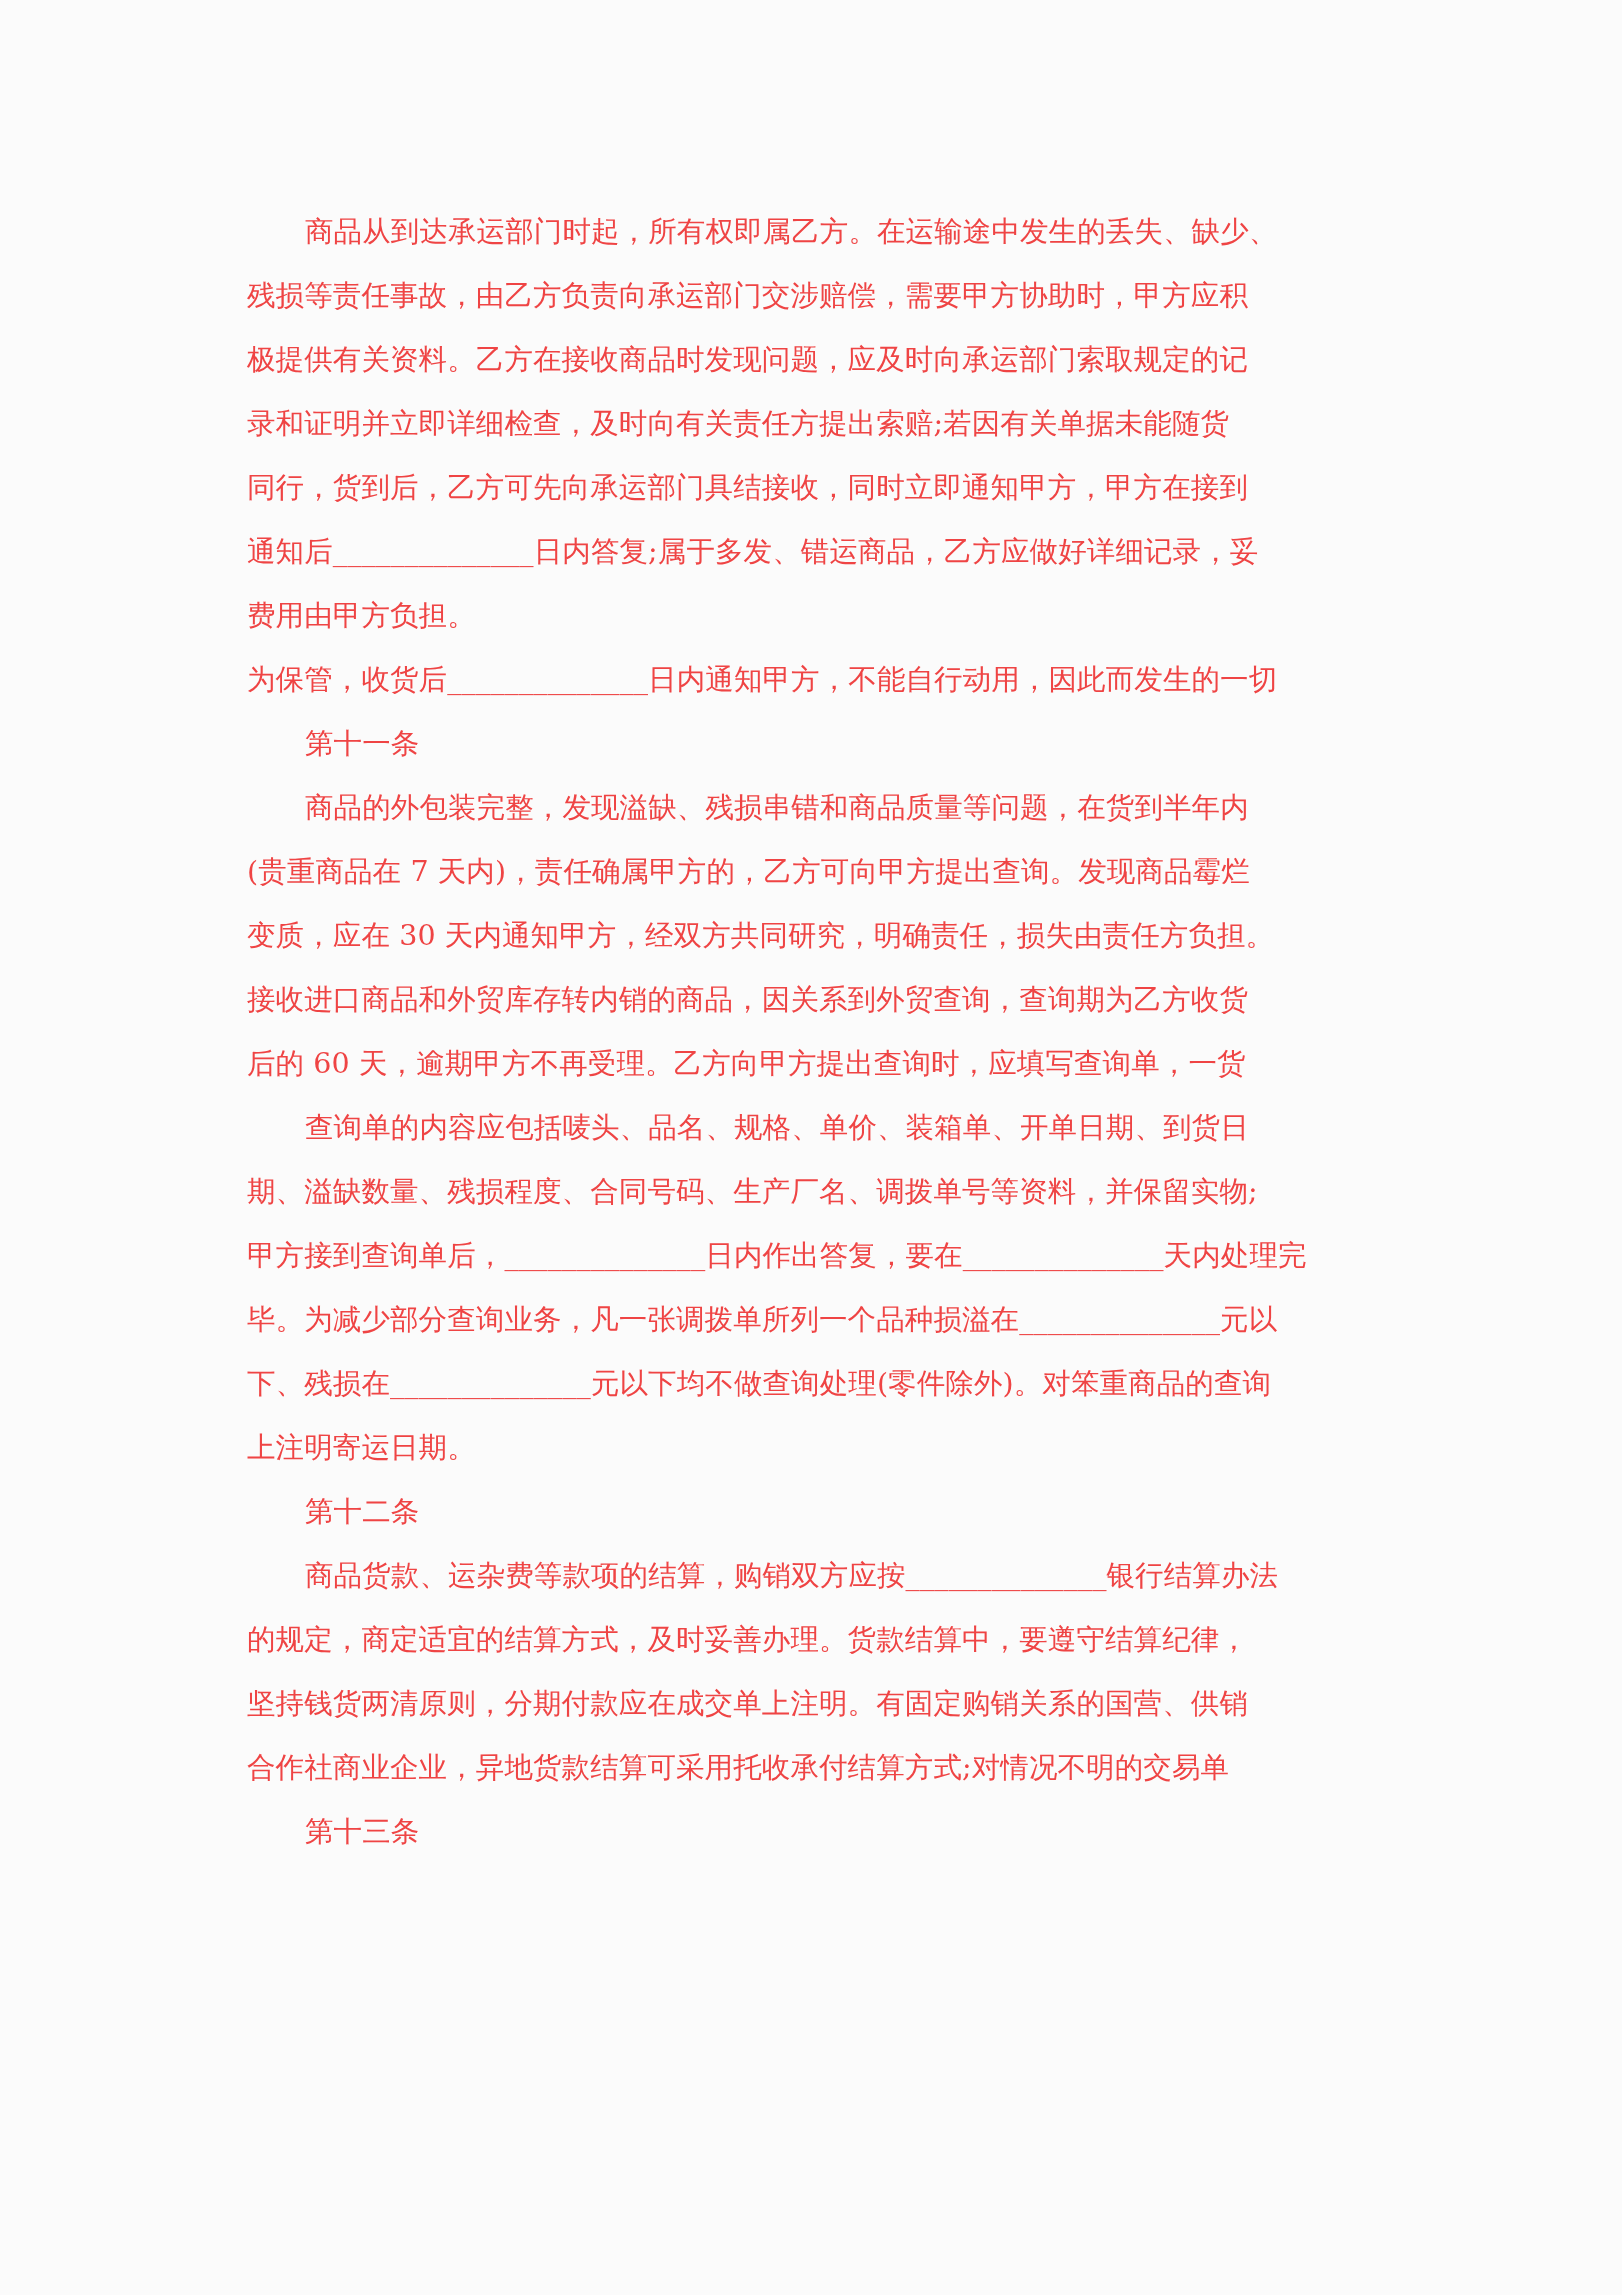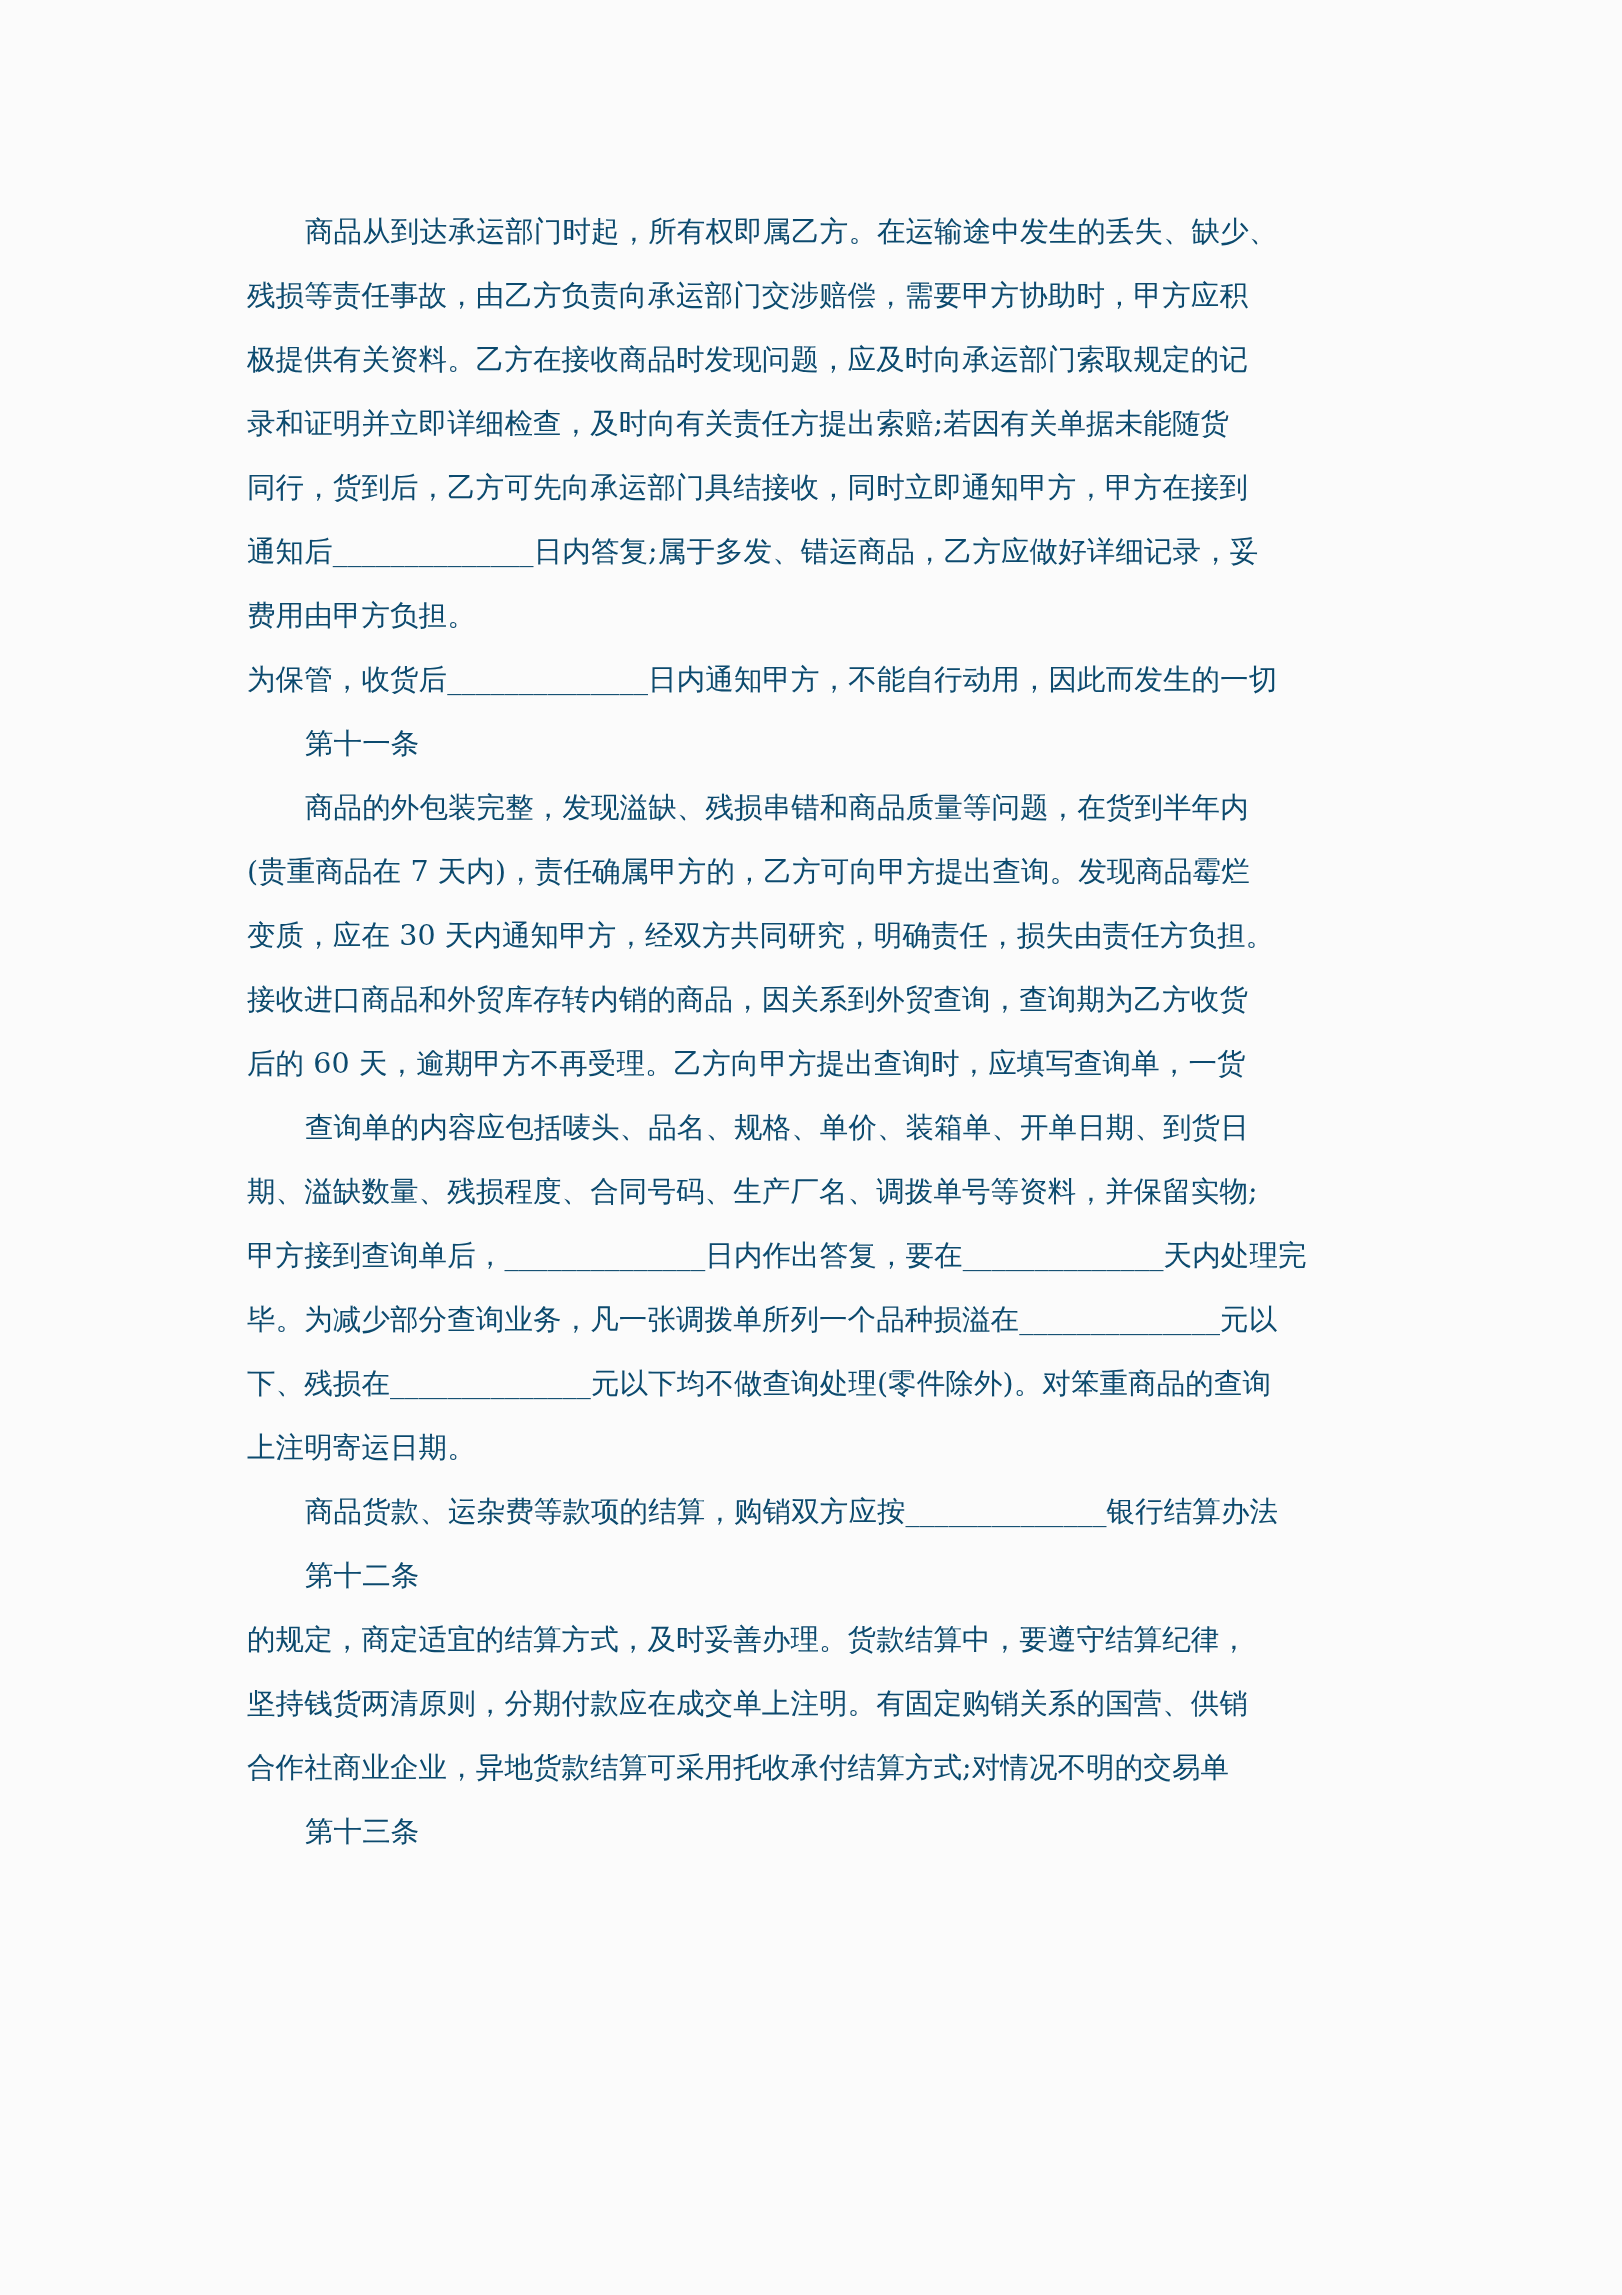--- a/index.html
+++ b/index.html
@@ -24,21 +24,21 @@
   .textblock {
     position: absolute;
     left: 247px;
     top: 200px;
     width: 1152px;
   }
   .line {
     height: 64px;
     line-height: 64px;
     font-size: 28.5px;
-    color: #0c4a6e;
+    color: #ef4444;
     white-space: nowrap;
     letter-spacing: 0.1px;
   }
   .line.indent {
     padding-left: 58px;
   }
 </style>
 </head>
 <body>
 
@@ -57,21 +57,21 @@
     <div class="line">(贵重商品在 7 天内)，责任确属甲方的，乙方可向甲方提出查询。发现商品霉烂</div>
     <div class="line">变质，应在 30 天内通知甲方，经双方共同研究，明确责任，损失由责任方负担。</div>
     <div class="line">接收进口商品和外贸库存转内销的商品，因关系到外贸查询，查询期为乙方收货</div>
     <div class="line">后的 60 天，逾期甲方不再受理。乙方向甲方提出查询时，应填写查询单，一货</div>
     <div class="line indent">查询单的内容应包括唛头、品名、规格、单价、装箱单、开单日期、到货日</div>
     <div class="line">期、溢缺数量、残损程度、合同号码、生产厂名、调拨单号等资料，并保留实物;</div>
     <div class="line">甲方接到查询单后，______________日内作出答复，要在______________天内处理完</div>
     <div class="line">毕。为减少部分查询业务，凡一张调拨单所列一个品种损溢在______________元以</div>
     <div class="line">下、残损在______________元以下均不做查询处理(零件除外)。对笨重商品的查询</div>
     <div class="line">上注明寄运日期。</div>
+    <div class="line indent">第十二条</div>
     <div class="line indent">商品货款、运杂费等款项的结算，购销双方应按______________银行结算办法</div>
-    <div class="line indent">第十二条</div>
     <div class="line">的规定，商定适宜的结算方式，及时妥善办理。货款结算中，要遵守结算纪律，</div>
     <div class="line">坚持钱货两清原则，分期付款应在成交单上注明。有固定购销关系的国营、供销</div>
     <div class="line">合作社商业企业，异地货款结算可采用托收承付结算方式;对情况不明的交易单</div>
     <div class="line indent">第十三条</div>
   </div>
 </div>
 
 
 </body></html>

